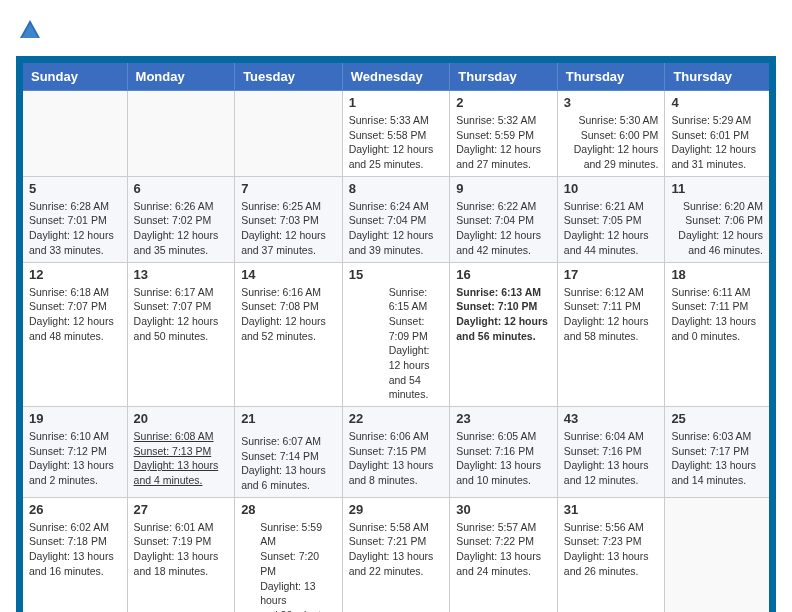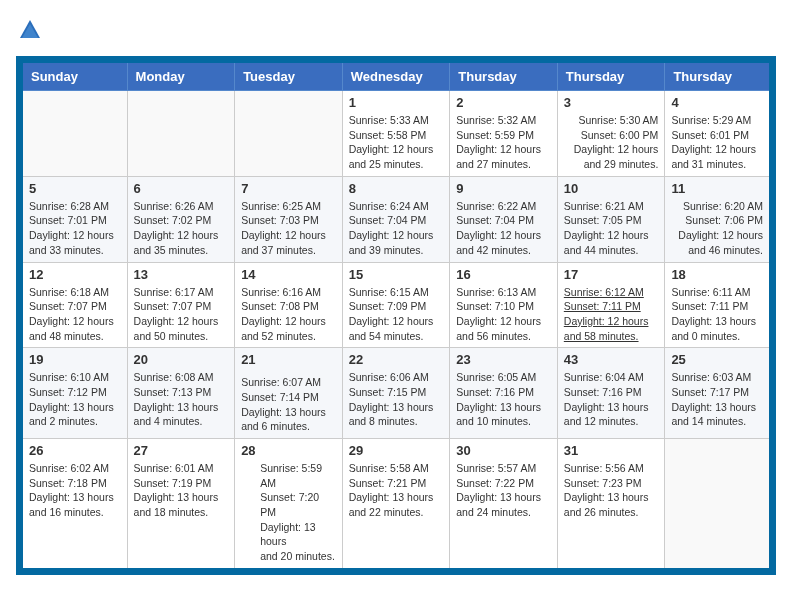--- a/index.html
+++ b/index.html
@@ -221,35 +221,35 @@
         </td>
         <td>
           <div class="day-number">14</div>
           <div class="day-info" style="white-space: pre-line;">Sunrise: 6:16 AM
 Sunset: 7:08 PM
 Daylight: 12 hours
 and 52 minutes.</div>
         </td>
         <td>
           <div class="day-number">15</div>
-          <div class="day-info" style="white-space: pre-line;">Sunrise: 6:15 AM
+          <div class="day-info" style="white-space: pre-line; margin-left: 40px;">Sunrise: 6:15 AM
 Sunset: 7:09 PM
 Daylight: 12 hours
 and 54 minutes.</div>
         </td>
         <td>
           <div class="day-number">16</div>
-          <div class="day-info" style="white-space: pre-line;">Sunrise: 6:13 AM
+          <div class="day-info" style="white-space: pre-line; font-weight: bold;">Sunrise: 6:13 AM
 Sunset: 7:10 PM
 Daylight: 12 hours
 and 56 minutes.</div>
         </td>
         <td>
           <div class="day-number">17</div>
-          <div class="day-info" style="white-space: pre-line; text-decoration: underline;">Sunrise: 6:12 AM
+          <div class="day-info" style="white-space: pre-line;">Sunrise: 6:12 AM
 Sunset: 7:11 PM
 Daylight: 12 hours
 and 58 minutes.</div>
         </td>
         <td>
           <div class="day-number">18</div>
           <div class="day-info" style="white-space: pre-line;">Sunrise: 6:11 AM
 Sunset: 7:11 PM
 Daylight: 13 hours
 and 0 minutes.</div>
@@ -258,21 +258,21 @@
       <tr class="row-even">
         <td>
           <div class="day-number">19</div>
           <div class="day-info" style="white-space: pre-line;">Sunrise: 6:10 AM
 Sunset: 7:12 PM
 Daylight: 13 hours
 and 2 minutes.</div>
         </td>
         <td>
           <div class="day-number">20</div>
-          <div class="day-info" style="white-space: pre-line;">Sunrise: 6:08 AM
+          <div class="day-info" style="white-space: pre-line; text-decoration: underline;">Sunrise: 6:08 AM
 Sunset: 7:13 PM
 Daylight: 13 hours
 and 4 minutes.</div>
         </td>
         <td>
           <div class="day-number">21</div>
           <div class="day-info" style="white-space: pre-line; margin-top: 8px;">Sunrise: 6:07 AM
 Sunset: 7:14 PM
 Daylight: 13 hours
 and 6 minutes.</div>

